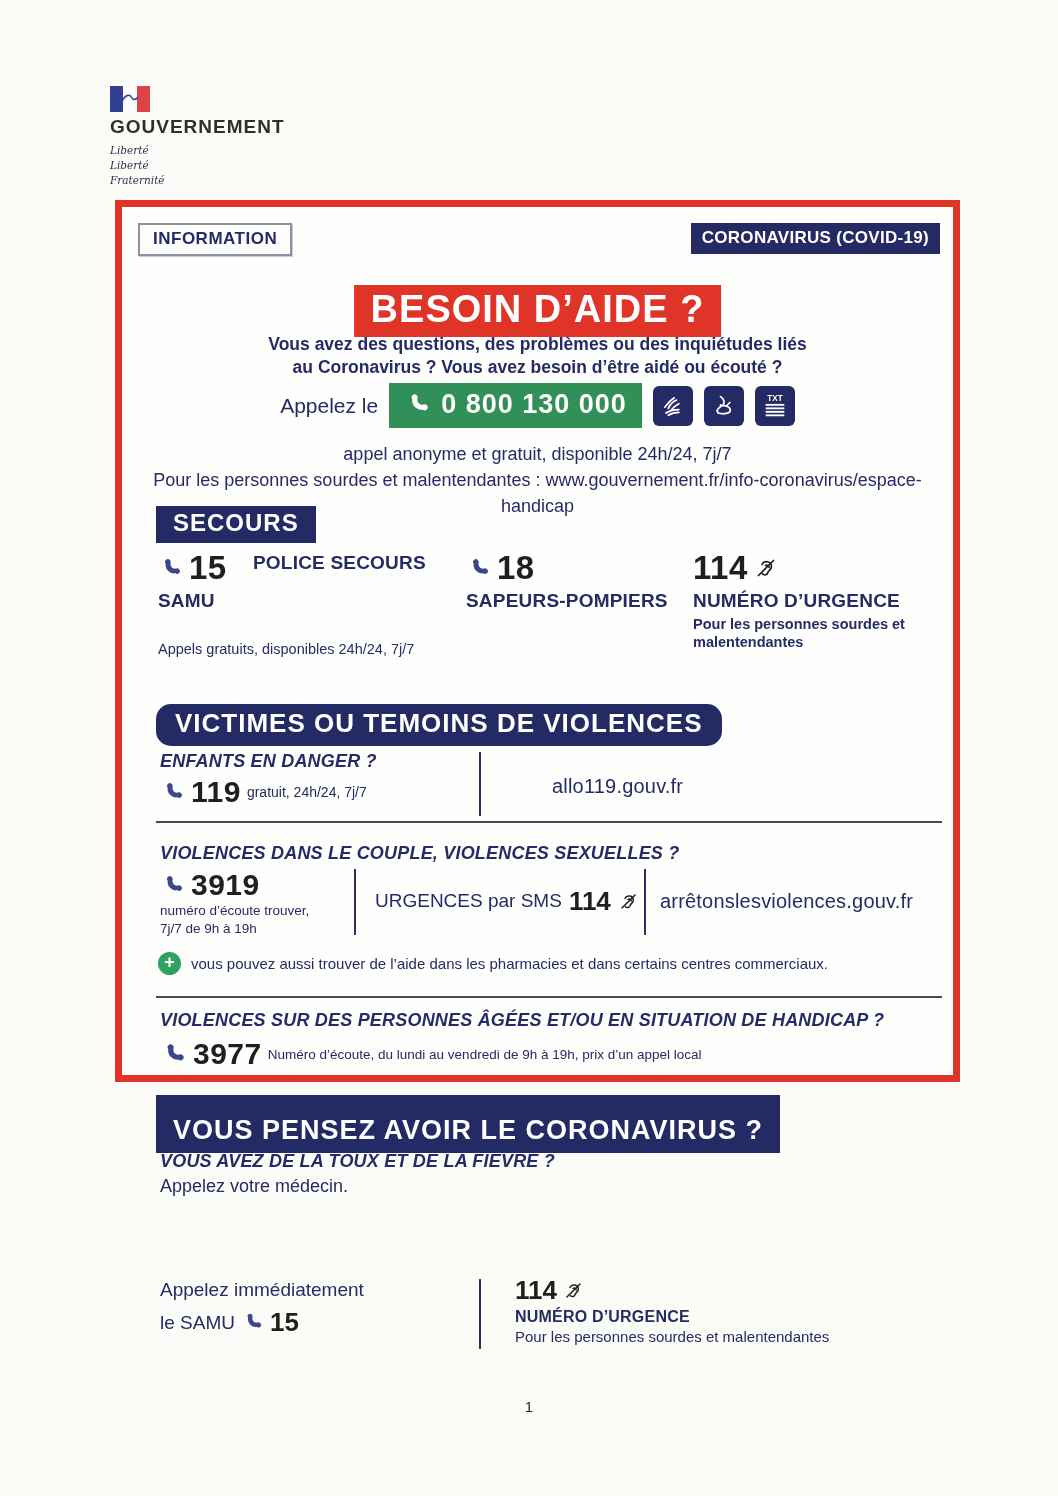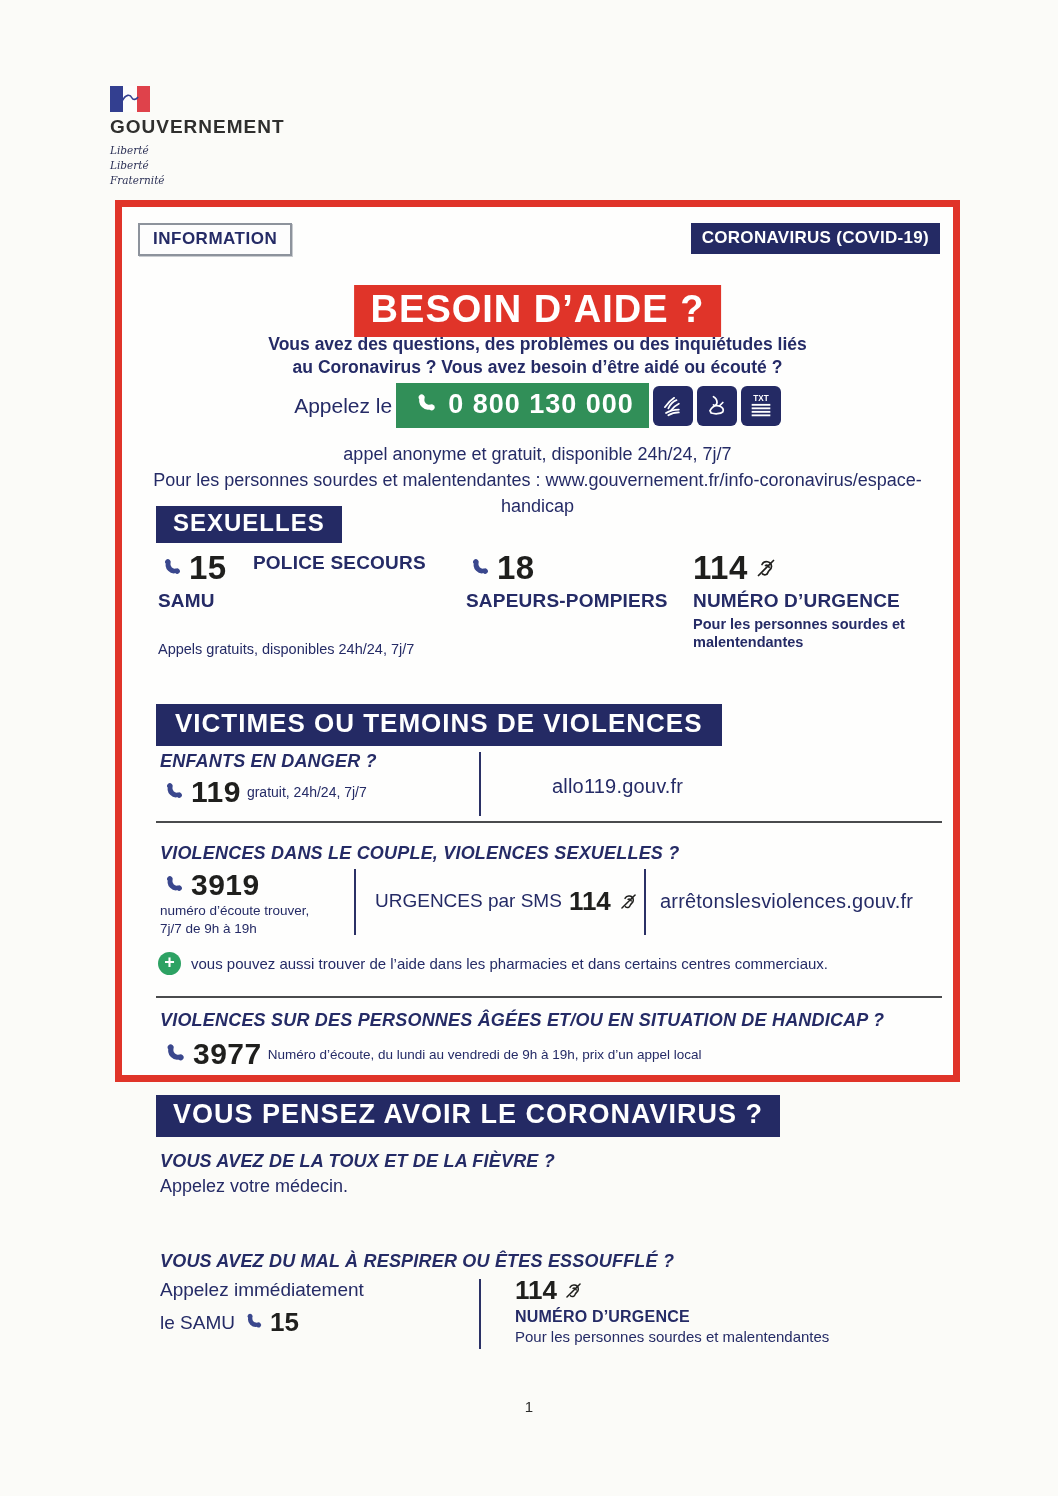--- a/index.html
+++ b/index.html
@@ -40,38 +40,38 @@
     padding:5px 11px 6px;font-weight:bold;font-size:17px;letter-spacing:.3px;
   }
 
   .besoin-banner{
     top:78px;left:50%;transform:translateX(-50%);
     background:#e03429;color:#fff;font-weight:bold;font-size:38px;
     letter-spacing:1px;padding:3px 17px 6px;white-space:nowrap;
   }
   .intro{top:126px;width:100%;text-align:center;font-weight:bold;font-size:17.5px;line-height:1.33;}
 
-  .call-row{top:176px;width:100%;display:flex;justify-content:center;align-items:center;gap:4px;}
+  .call-row{top:176px;width:100%;display:flex;justify-content:center;align-items:center;gap:11px;}
   .call-label{font-size:21px;color:#252b66;}
   .green-box{
     background:#318f58;color:#fff;font-weight:bold;font-size:27px;
     padding:6px 15px 8px;display:flex;align-items:center;gap:10px;letter-spacing:1px;
   }
   .sq-icon{
     width:40px;height:40px;border-radius:6px;background:#242a64;
     display:flex;align-items:center;justify-content:center;
   }
   .call-notes{top:234px;width:100%;text-align:center;font-size:18px;line-height:1.45;color:#252b66;}
 
   .section-banner{
     background:#242a64;color:#fff;font-weight:bold;white-space:nowrap;letter-spacing:1px;
   }
   .urgences-banner{left:34px;top:299px;font-size:24px;padding:3px 17px 6px;}
-  .victimes-banner{left:34px;top:497px;font-size:26px;padding:4px 19px 7px;}
-  .corona-banner{left:34px;top:888px;font-size:27px;padding:4px 17px 7px;}
+  .victimes-banner{left:34px;top:497px;font-size:26px;padding:4px 19px 7px;border-radius:15px;}
+  .corona-banner{left:34px;top:888px;font-size:27px;padding:20px 17px 7px;}
 
   .num-col{display:flex;flex-direction:column;}
   .num-row{display:flex;align-items:center;gap:6px;}
   .big-num{font-weight:bold;font-size:33px;color:#1f1f1d;letter-spacing:.5px;}
   .num-label{font-weight:bold;font-size:19px;color:#252b66;letter-spacing:.2px;margin-top:3px;white-space:nowrap;}
   .num-sublabel{font-weight:bold;font-size:14.5px;color:#252b66;line-height:1.25;margin-top:3px;width:225px;}
   .urgences-note{left:36px;top:434px;font-size:14.5px;color:#252b66;}
 
   .sub-head{font-weight:bold;font-size:18px;color:#252b66;letter-spacing:.2px;white-space:nowrap;font-style:italic;}
   .phone-note{font-size:14px;color:#252b66;}
@@ -171,21 +171,21 @@
         </g>
       </svg>
     </span>
   </div>
 
   <div class="call-notes">
     <div>appel anonyme et gratuit, disponible 24h/24, 7j/7</div>
     <div>Pour les personnes sourdes et malentendantes : www.gouvernement.fr/info-coronavirus/espace-handicap</div>
   </div>
 
-  <div class="section-banner urgences-banner">SEXUELLES</div>
+  <div class="section-banner urgences-banner">SECOURS</div>
 
   <div class="num-col" style="left:36px;top:342px;">
     <div class="num-row">
       <svg width="25" height="25" viewBox="0 0 32 32" aria-hidden="true">
         <g transform="rotate(-135 16 16)" fill="#3a478d">
             <path d="M6 19 a10.5 10.5 0 0 1 20 0 l-5.2 1.8 a5.6 5.6 0 0 0 -9.6 0 z"></path>
             <circle cx="7.6" cy="19.6" r="3.5"></circle>
             <circle cx="24.4" cy="19.6" r="3.5"></circle>
           </g>
       </svg>
@@ -304,21 +304,20 @@
     </svg>
     <span class="big-num" style="font-size:30px;">3977</span>
     <span class="phone-note" style="font-size:13.5px;">Numéro d’écoute, du lundi au vendredi de 9h à 19h, prix d’un appel local</span>
   </div>
 
   <div class="section-banner corona-banner">VOUS PENSEZ AVOIR LE CORONAVIRUS ?</div>
 
   <div class="sub-head" style="left:38px;top:944px;">VOUS AVEZ DE LA TOUX ET DE LA FIÈVRE ?</div>
   <div class="advice" style="left:38px;top:969px;">Appelez votre médecin.</div>
 
-  <div class="sub-head" style="left:38px;top:1044px;">VOUS AVEZ DU MAL À RESPIRER OU ÊTES ESSOUFFLÉ ?</div>
 
   <div style="left:38px;top:1072px;">
     <div class="resp-line">Appelez immédiatement</div>
     <div class="resp-line" style="margin-top:6px;">
       <span>le SAMU</span>
       <svg width="23" height="23" viewBox="0 0 32 32" aria-hidden="true">
         <g transform="rotate(-135 16 16)" fill="#3a478d">
             <path d="M6 19 a10.5 10.5 0 0 1 20 0 l-5.2 1.8 a5.6 5.6 0 0 0 -9.6 0 z"></path>
             <circle cx="7.6" cy="19.6" r="3.5"></circle>
             <circle cx="24.4" cy="19.6" r="3.5"></circle>

